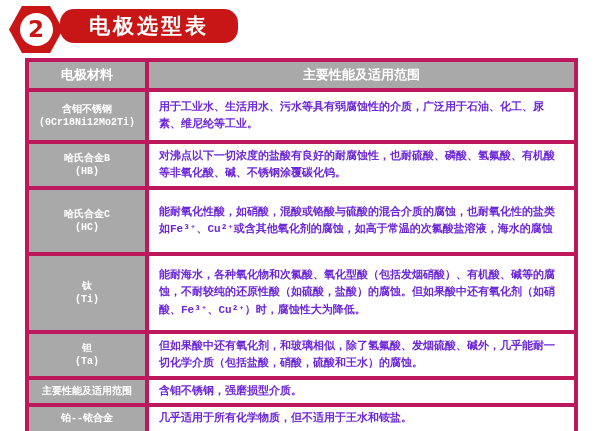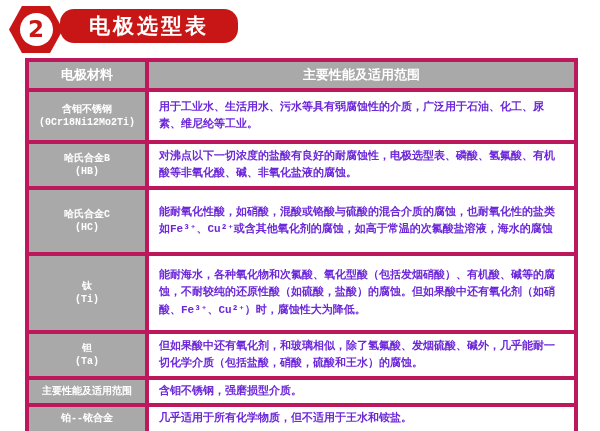--- a/index.html
+++ b/index.html
@@ -108,21 +108,21 @@
           <div class="mname">含钼不锈钢</div>
           <div class="mcode">(0Cr18Ni12Mo2Ti)</div>
         </td>
         <td class="desc">用于工业水、生活用水、污水等具有弱腐蚀性的介质，广泛用于石油、化工、尿素、维尼纶等工业。</td>
       </tr>
       <tr class="rh2">
         <td class="mat">
           <div class="mname">哈氏合金B</div>
           <div class="mcode">(HB)</div>
         </td>
-        <td class="desc">对沸点以下一切浓度的盐酸有良好的耐腐蚀性，电极选型表、磷酸、氢氟酸、有机酸等非氧化酸、碱、非氧化盐液的腐蚀。</td>
+        <td class="desc">对沸点以下一切浓度的盐酸有良好的耐腐蚀性，也耐硫酸、磷酸、氢氟酸、有机酸等非氧化酸、碱、不锈钢涂覆碳化钨。</td>
       </tr>
       <tr class="rh3">
         <td class="mat">
           <div class="mname">哈氏合金C</div>
           <div class="mcode">(HC)</div>
         </td>
         <td class="desc">能耐氧化性酸，如硝酸，混酸或铬酸与硫酸的混合介质的腐蚀，也耐氧化性的盐类如Fe³⁺、Cu²⁺或含其他氧化剂的腐蚀，如高于常温的次氯酸盐溶液，海水的腐蚀</td>
       </tr>
       <tr class="rh4">
         <td class="mat">

